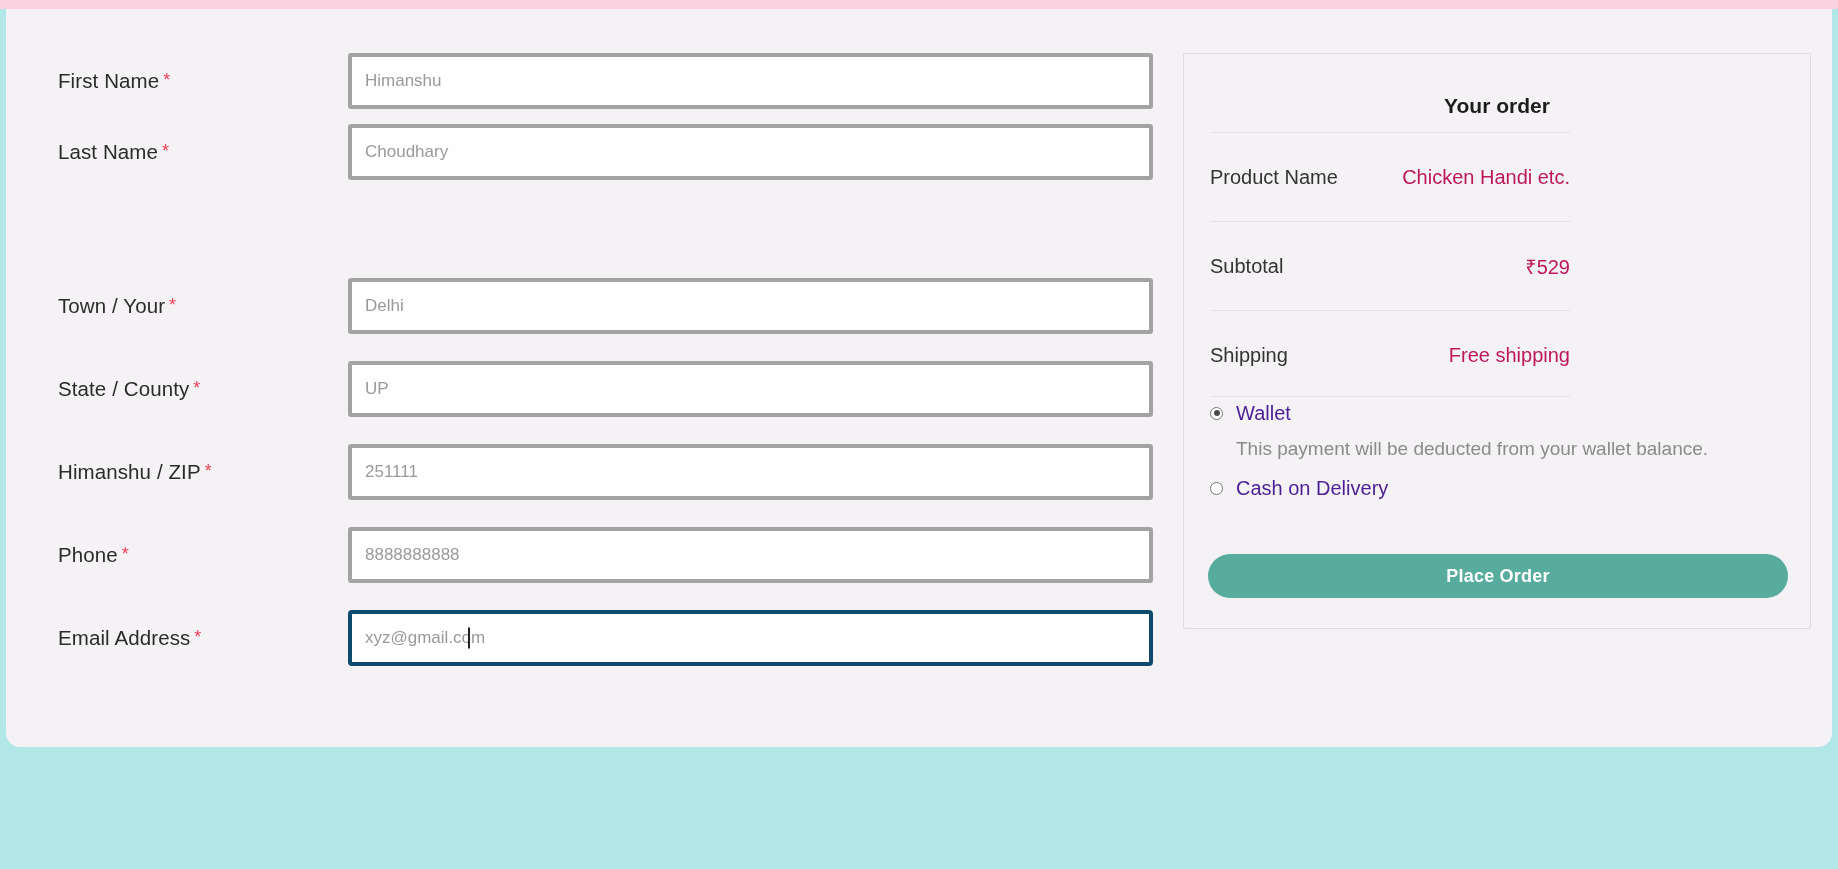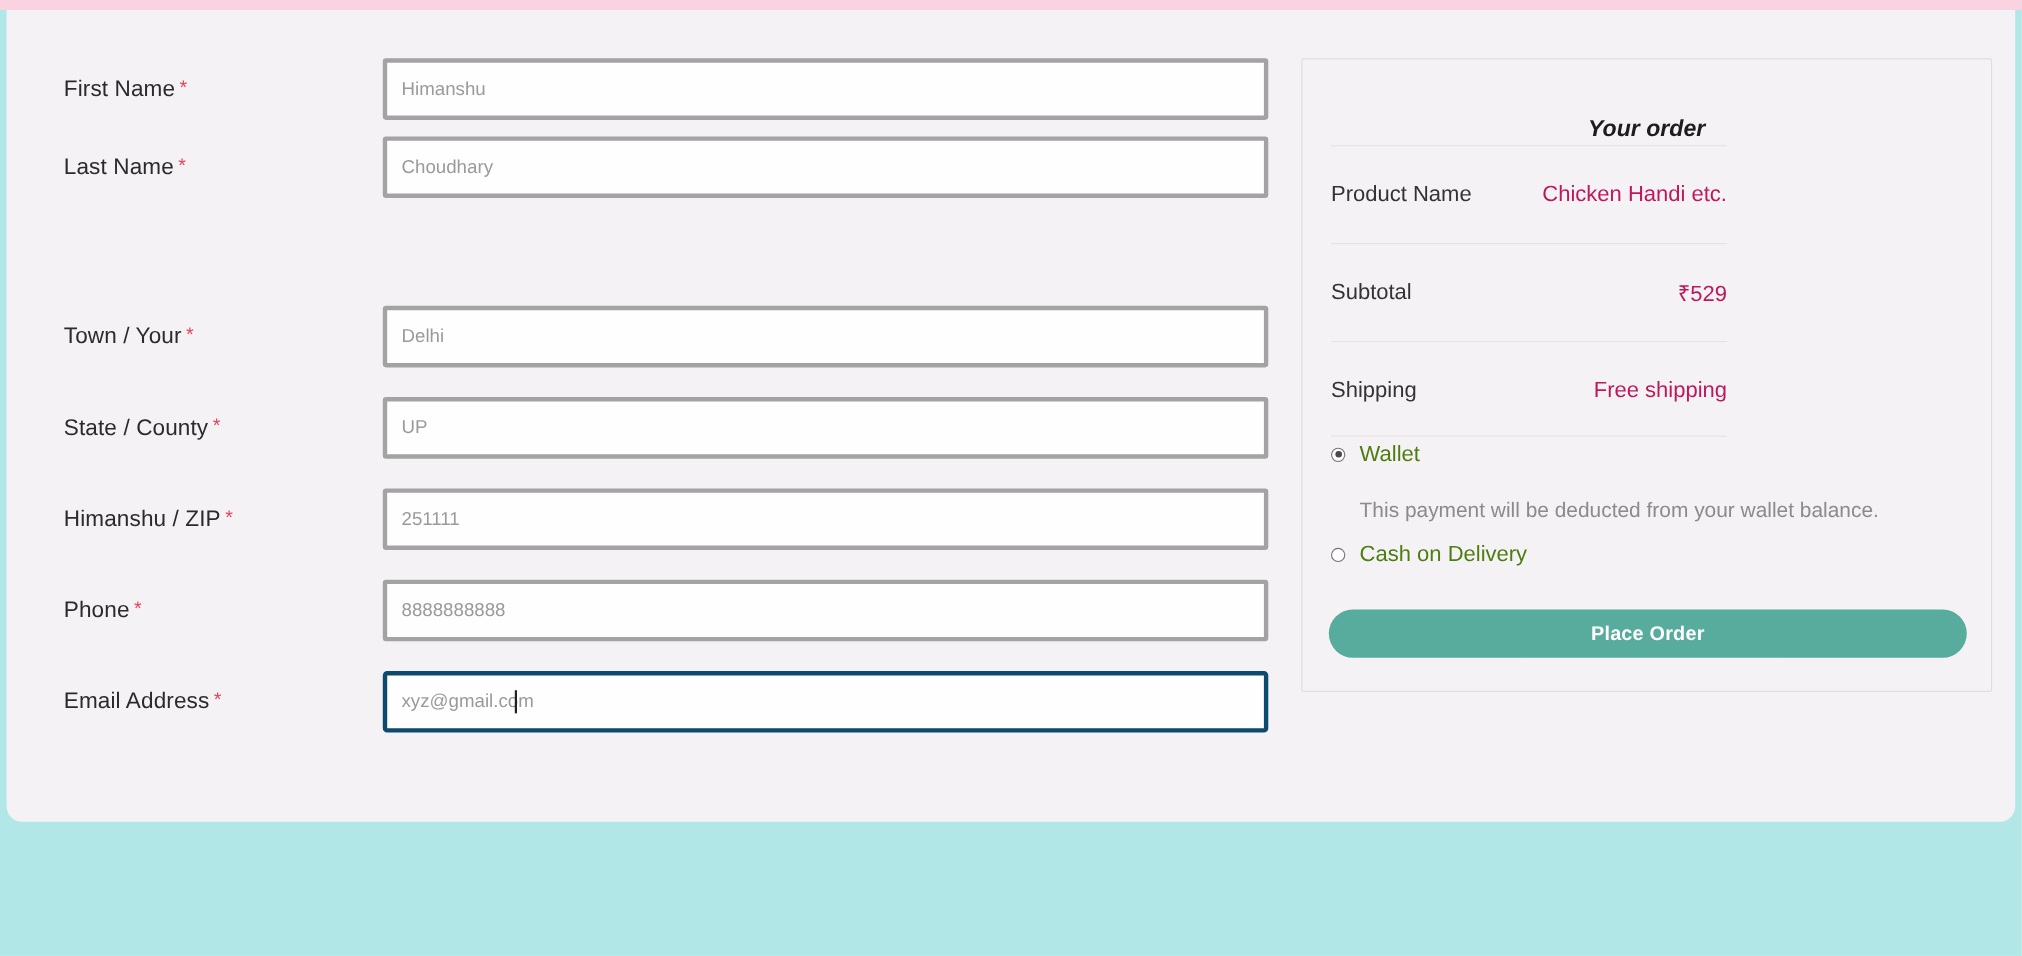--- a/index.html
+++ b/index.html
@@ -115,27 +115,26 @@
     height: 576px;
     box-sizing: border-box;
     border: 1px solid #dedede;
     background: transparent;
     border-radius: 2px;
   }
 
   .order-title {
     position: absolute;
     left: 0;
-    top: 52px;
+    top: 40px;
     width: 100%;
     text-align: center;
     font-size: 21px;
     font-weight: bold;
     color: #1d1d1d;
-    font-style: italic;
   }
 
   .order-rows {
     position: absolute;
     left: 26px;
     top: 78px;
     width: 360px;
   }
 
   .order-row {
@@ -201,24 +200,24 @@
     position: absolute;
     left: 2.5px;
     top: 2.5px;
     width: 6px;
     height: 6px;
     border-radius: 50%;
     background: #4a4a4a;
   }
   .pay-label {
     font-size: 20px;
-    color: #4d7c0f;
+    color: #4c1d95;
   }
   .pay-desc {
-    margin: 24px 0 12px 26px;
+    margin: 8px 0 12px 26px;
     font-size: 19px;
     color: #8b8b8b;
     line-height: 1.35;
   }
 
   .place-order-btn {
     position: absolute;
     left: 24px;
     top: 500px;
     width: 580px;

